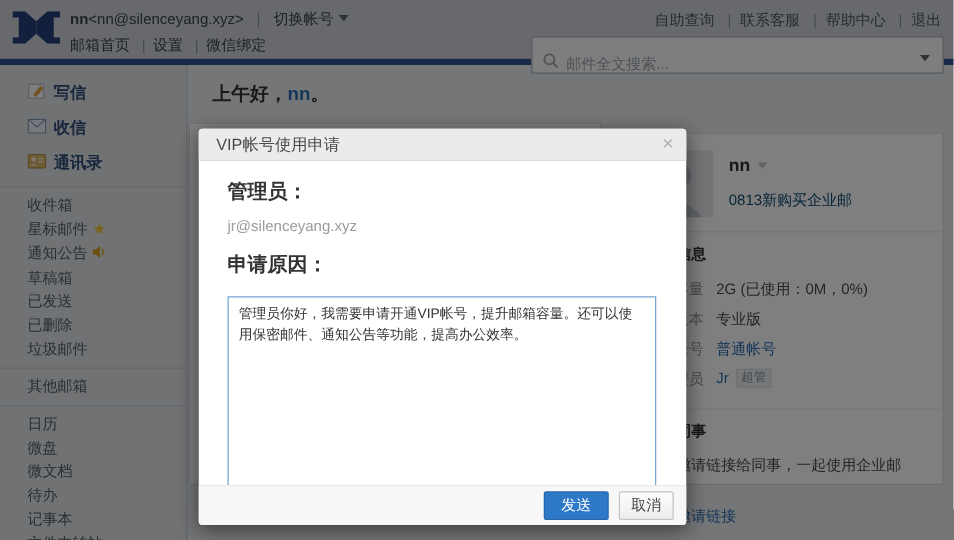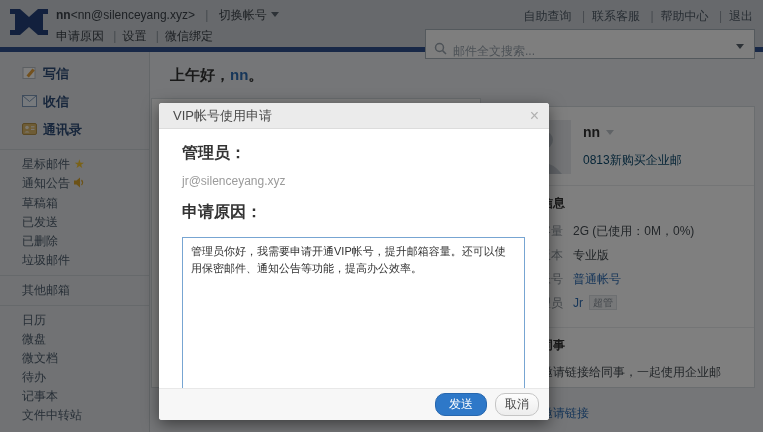--- a/index.html
+++ b/index.html
@@ -64,21 +64,21 @@
   .overlay { position:absolute; inset:0; background:rgba(0,0,0,0.5); z-index:40; }
   .modal { position:absolute; left:159px; top:103px; width:390px; height:317px; background:#fff; border-radius:3px; box-shadow:0 4px 16px rgba(0,0,0,0.5); z-index:50; }
   .m-title { height:26px; line-height:25px; background:#ebebeb; border-bottom:1px solid #dcdcdc; border-radius:3px 3px 0 0; padding:0 14px; font-size:13px; color:#4a4a4a; }
   .m-close { position:absolute; right:10px; top:3px; font-size:16px; color:#b0b0b0; cursor:pointer; line-height:20px; }
   .m-body { padding:14px 23px 0; }
   .m-label { font-size:16px; font-weight:bold; color:#333; }
   .m-email { font-size:12px; color:#9b9b9b; margin:10px 0 14px; }
   .m-reason-label { margin-bottom:14px; }
   .m-textarea { width:343px; height:156px; border:1px solid #77a5d2; padding:5px 8px; font-size:11px; line-height:17px; color:#333; resize:none; outline:none; font-family:inherit; display:block; }
   .m-footer { position:absolute; bottom:0; left:0; right:0; height:32px; background:#f7f7f7; border-top:1px solid #e8e8e8; border-radius:0 0 3px 3px; display:flex; justify-content:flex-end; align-items:center; padding-right:10px; gap:8px; }
-  .btn { font-size:12px; border-radius:10px; cursor:pointer; font-family:inherit; height:23px;text-align:center; }
+  .btn { font-size:12px; border-radius:2px; cursor:pointer; font-family:inherit; height:23px;text-align:center; }
   .btn-send { background:#2e78c8; border:1px solid #2767ae; color:#fff; padding:0 13px; }
   .btn-cancel { background:linear-gradient(#fdfdfd,#ededed); border:1px solid #c5c5c5; color:#444; padding:0 9px; }
 </style>
 </head>
 <body>
 
 <div class="app">
 
   <div class="header">
     <div class="logo">
@@ -87,21 +87,21 @@
         <path d="M38 0 H28 L19 8 V18 L28 26 H38 V21 H33 V5 H38 Z" fill="#25417a"></path>
       </svg>
     </div>
     <div class="acct">
       <div>
         <span class="bold">nn</span><span>&lt;nn@silenceyang.xyz&gt;</span>
         <span class="sep">|</span>
         <span>切换帐号</span><span class="caret"></span>
       </div>
       <div class="acct-line2">
-        <span class="lnk">申请原因</span>
+        <span class="lnk">邮箱首页</span>
         <span class="lnk">设置</span>
         <span class="lnk">微信绑定</span>
       </div>
     </div>
     <div class="quick">
       <span>自助查询</span>
       <span>联系客服</span>
       <span>帮助中心</span>
       <span>退出</span>
     </div>
@@ -147,20 +147,21 @@
           <rect x="9" y="3.2" width="3.5" height="1.2" fill="#f7efe0"></rect>
           <rect x="9" y="5.8" width="3.5" height="1.2" fill="#f7efe0"></rect>
         </svg>
       </span>
       <span>通讯录</span>
     </div>
 
     <div class="sb-div"></div>
 
     <ul class="sb-list">
+      <li><span>收件箱</span></li>
       <li><span>星标邮件</span><span class="star">★</span></li>
       <li><span>通知公告</span><span class="icn"><svg width="12" height="11" viewBox="0 0 12 11">
               <path d="M0 3.5 h2.5 L6 0.5 v10 L2.5 7.5 H0 Z" fill="#d9a52f"></path>
               <path d="M7.5 3 q2.2 2.5 0 5" stroke="#d9a52f" stroke-width="1.2" fill="none"></path>
             </svg></span></li>
       <li><span>草稿箱</span></li>
       <li><span>已发送</span></li>
       <li><span>已删除</span></li>
       <li><span>垃圾邮件</span></li>
     </ul>

